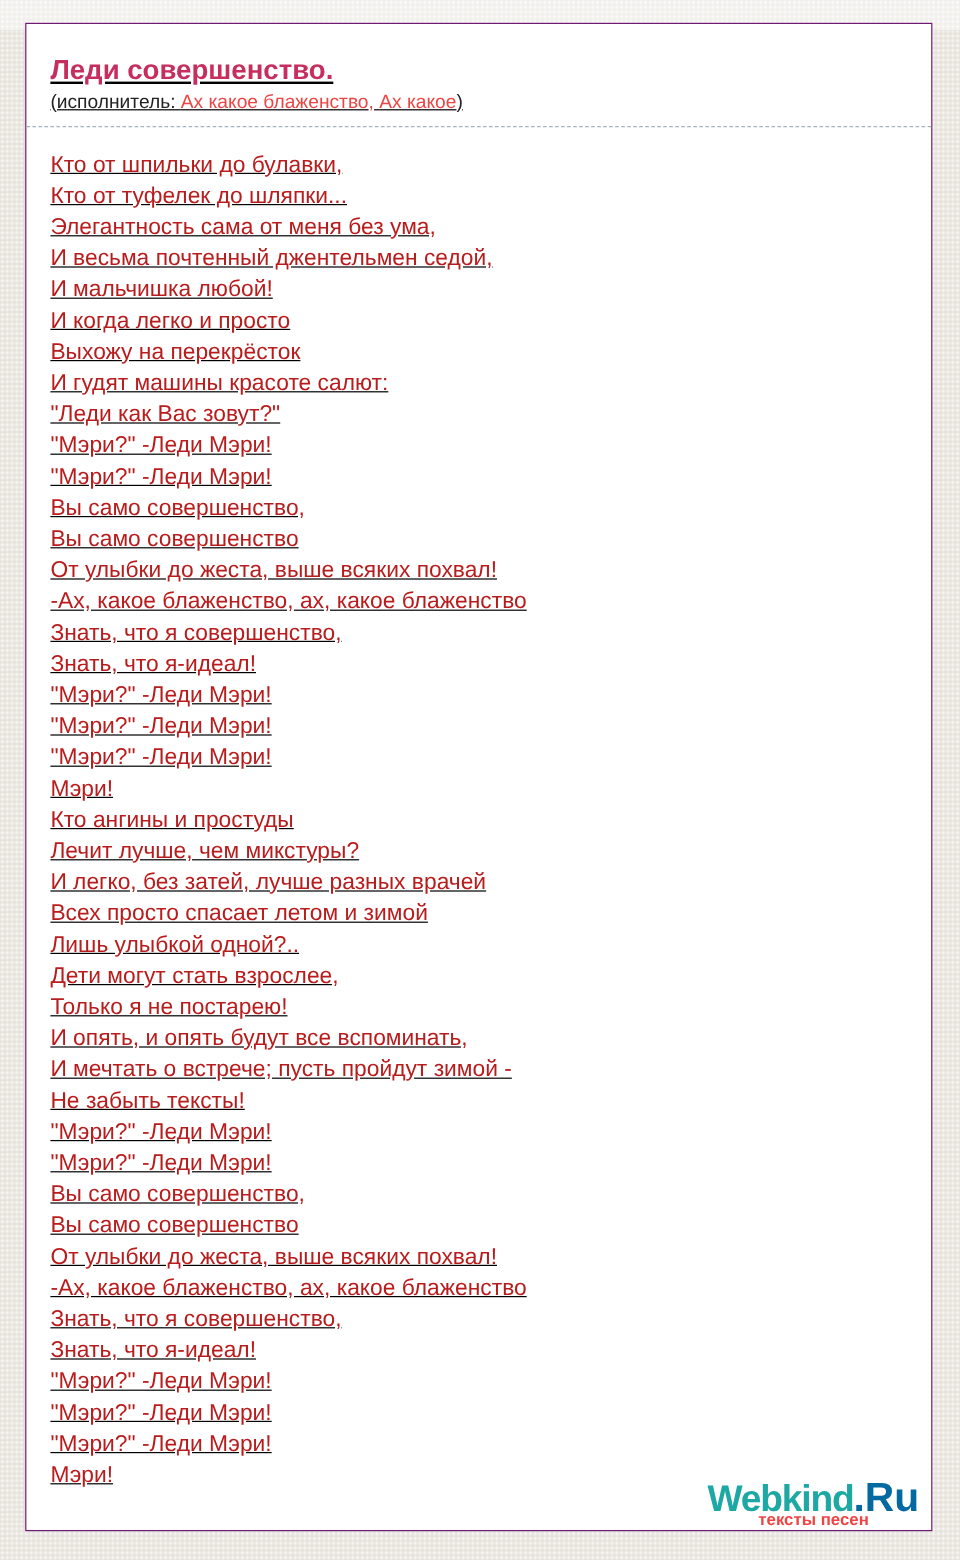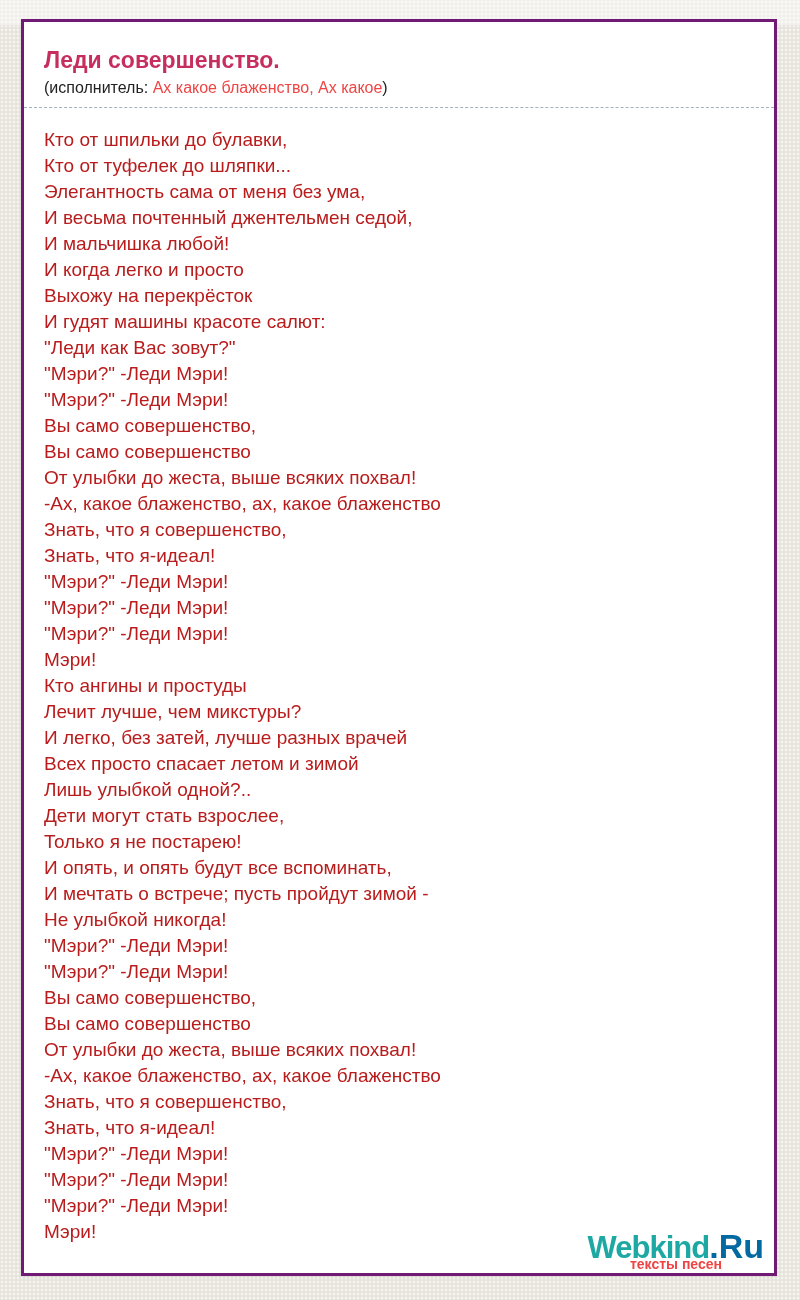--- a/index.html
+++ b/index.html
@@ -27,23 +27,24 @@
     background: rgba(255,255,255,0.45);
     border-bottom: 1px solid rgba(0,0,0,0.05);
   }
   .card {
     position: absolute;
     left: 21px;
     top: 19px;
     width: 756px;
     height: 1257px;
     background: #ffffff;
-    border: 3px solid #701a75;
+    border: 1px solid #701a75;
     box-shadow: 0 1px 3px rgba(0,0,0,0.07);
     box-sizing: border-box;
+    text-decoration: underline;
   }
   .card-header {
     padding: 24px 20px 0 20px;
     border-bottom: 1px dashed #a3b2bf;
   }
   .page-title {
     margin: 0;
     font-size: 23px;
     line-height: 28px;
     font-weight: bold;
@@ -139,21 +140,21 @@
       <div class="lyric-line">Мэри!</div>
       <div class="lyric-line">Кто ангины и простуды</div>
       <div class="lyric-line">Лечит лучше, чем микстуры?</div>
       <div class="lyric-line">И легко, без затей, лучше разных врачей</div>
       <div class="lyric-line">Всех просто спасает летом и зимой</div>
       <div class="lyric-line">Лишь улыбкой одной?..</div>
       <div class="lyric-line">Дети могут стать взрослее,</div>
       <div class="lyric-line">Только я не постарею!</div>
       <div class="lyric-line">И опять, и опять будут все вспоминать,</div>
       <div class="lyric-line">И мечтать о встрече; пусть пройдут зимой -</div>
-      <div class="lyric-line">Не улыбкой никогда!</div>
+      <div class="lyric-line">Не забыть тексты!</div>
       <div class="lyric-line">"Мэри?" -Леди Мэри!</div>
       <div class="lyric-line">"Мэри?" -Леди Мэри!</div>
       <div class="lyric-line">Вы само совершенство,</div>
       <div class="lyric-line">Вы само совершенство</div>
       <div class="lyric-line">От улыбки до жеста, выше всяких похвал!</div>
       <div class="lyric-line">-Ах, какое блаженство, ах, какое блаженство</div>
       <div class="lyric-line">Знать, что я совершенство,</div>
       <div class="lyric-line">Знать, что я-идеал!</div>
       <div class="lyric-line">"Мэри?" -Леди Мэри!</div>
       <div class="lyric-line">"Мэри?" -Леди Мэри!</div>

